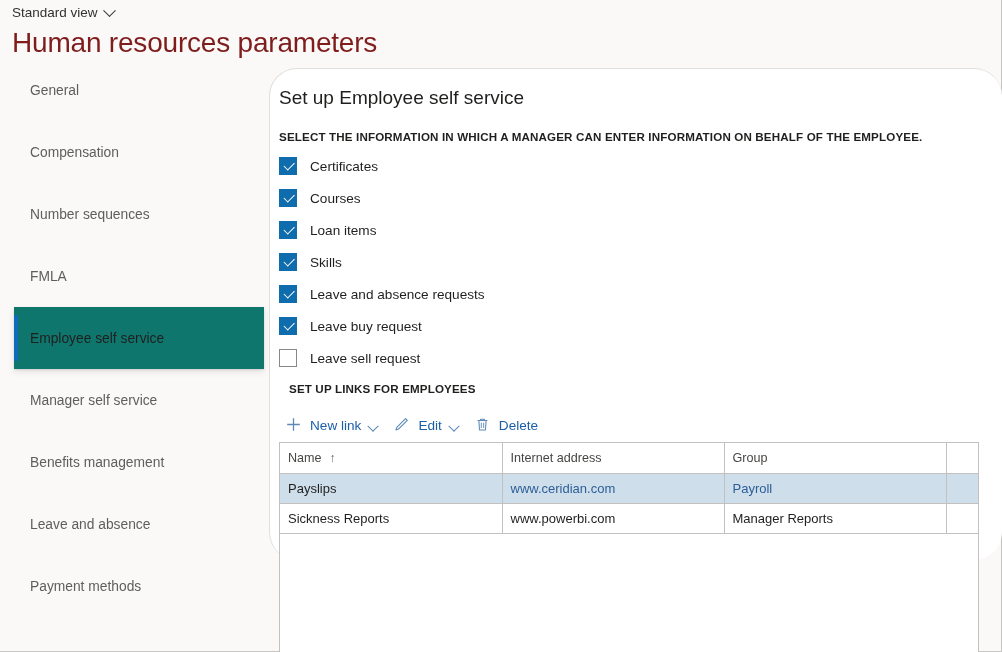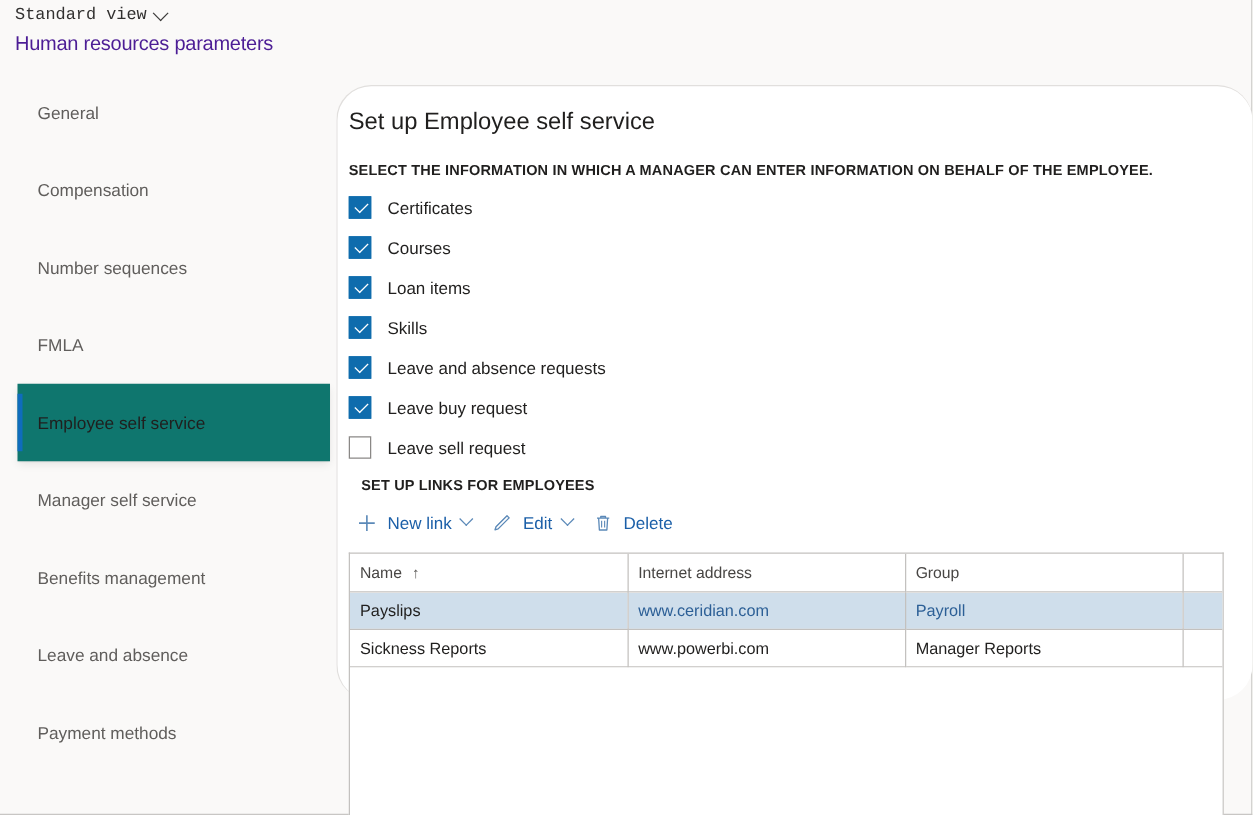--- a/index.html
+++ b/index.html
@@ -19,40 +19,39 @@
     border-right: 1px solid #c8c6c4;
     border-bottom: 1px solid #c8c6c4;
   }
 
   
   .viewbar {
     position: absolute; left: 0; top: 0;
     width: 1002px; height: 26px;
     display: flex; align-items: center;
     padding-left: 12px;
-    font-family: Liberation Mono, monospace;
   }
   .view-select {
     display: inline-flex; align-items: center;
     font-size: 13.5px; color: #323130;
     cursor: pointer; line-height: 1;
   }
   .view-select .chev {
     margin-left: 7px; display: inline-block;
     width: 9px; height: 9px;
     border-right: 1.4px solid #3b3a39;
     border-bottom: 1.4px solid #3b3a39;
     transform: rotate(45deg) translate(-2px,-2px);
   }
 
   .page-title {
     position: absolute; left: 12px; top: 27px;
-    font-size: 16px; font-weight: 400;
+    font-size: 28px; font-weight: 400;
     letter-spacing: -0.2px;
-    color: #4c1d95;
+    color: #7f1d1d;
     white-space: nowrap;
   }
 
   
   .sidebar {
     position: absolute; left: 0; top: 59px;
     width: 268px; height: 584px;
     background: #faf9f8;
   }
   .nav-item {
@@ -143,21 +142,21 @@
     letter-spacing: 0.15px;
     color: #201f1e;
     text-transform: uppercase;
   }
   .toolbar {
     display: flex; align-items: center;
     margin: 8px 0 0 9px;
     height: 30px;
   }
   .tb-btn {
-    display: inline-flex; align-items: center;
+    display: inline-flex; align-items: flex-end;
     height: 30px;
     padding: 0 10px 0 6px;
     font-size: 13.6px;
     color: #1b5fa8;
     cursor: pointer;
     white-space: nowrap;
     background: transparent;
     border: none;
   }
   .tb-btn .glyph {

